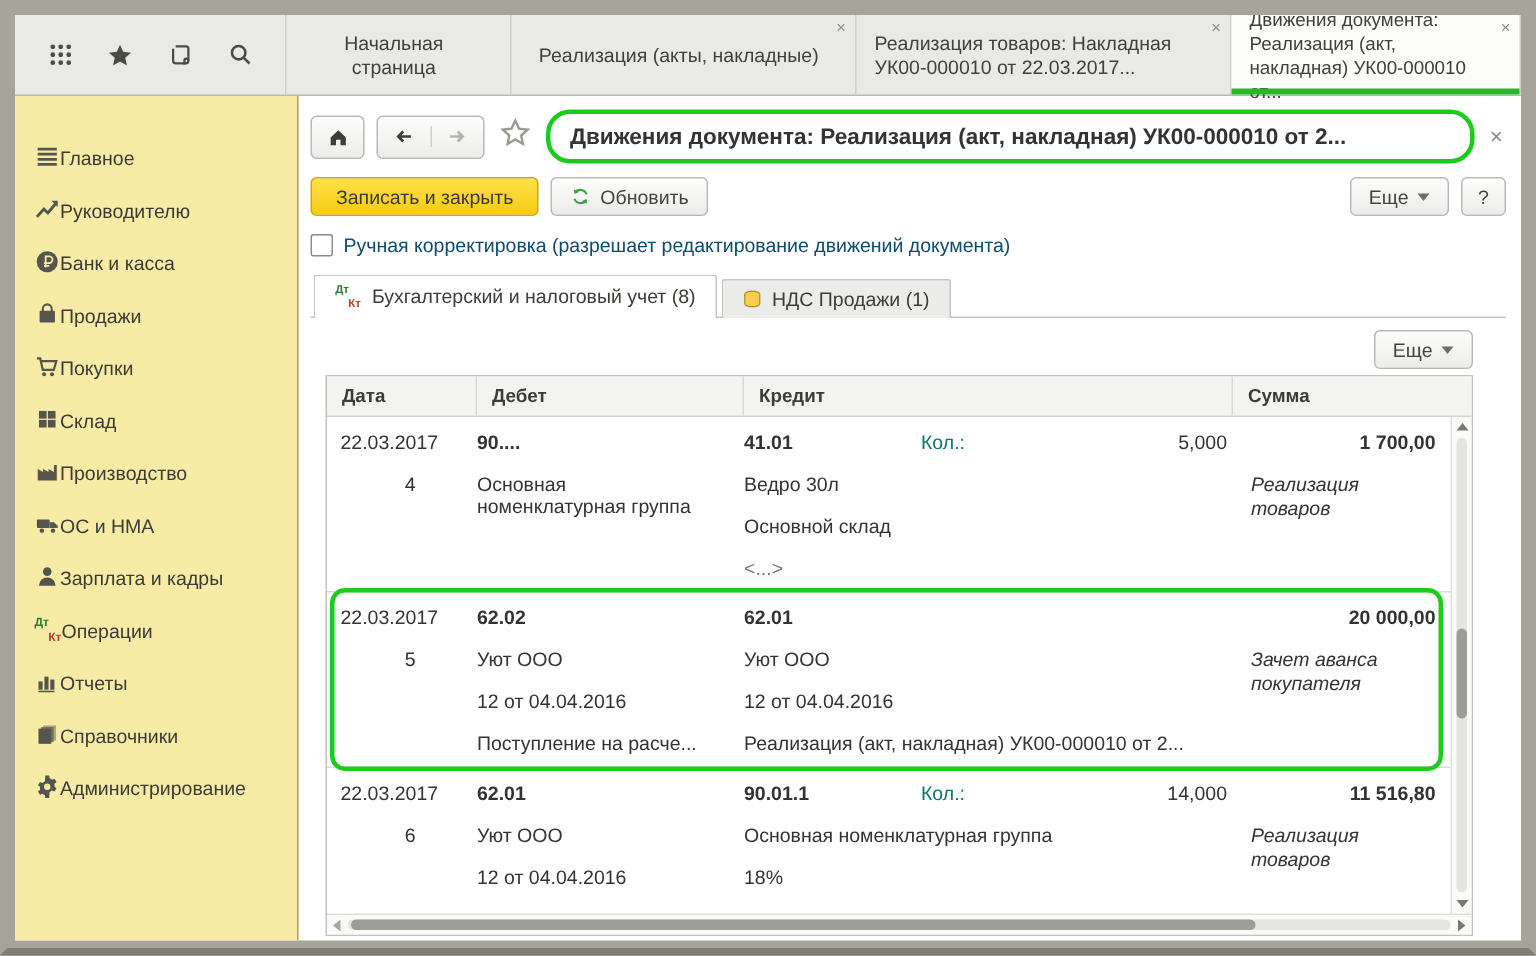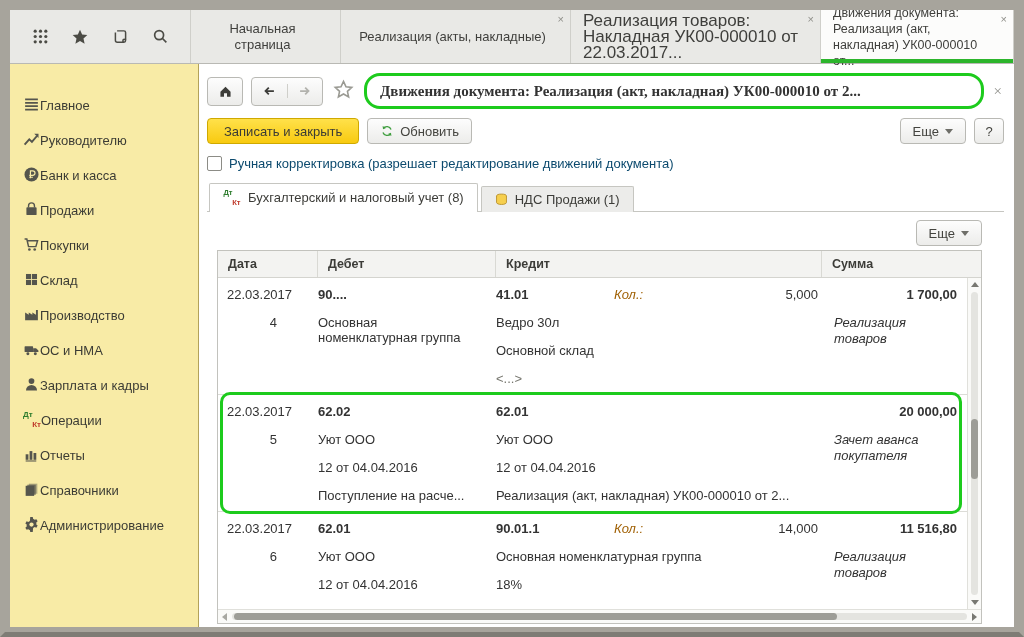--- a/index.html
+++ b/index.html
@@ -25,21 +25,21 @@
   .sidebar{flex:0 0 189px;background:#f8eba6;border-right:1px solid #b3a259;padding-top:14px;box-sizing:border-box;}
   .sitem{display:flex;align-items:flex-end;height:35px;padding-left:13px;cursor:pointer;color:#3c3c35;font-size:13px;}
   .sic{width:17px;height:17px;flex:0 0 17px;color:#55554d;}
   .icon-dtkt{width:18px;height:17px;flex:0 0 18px;position:relative;font-size:8px;font-weight:bold;font-style:normal;}
   .icon-dtkt i{position:absolute;left:0;top:-1px;color:#2e7d2e;font-style:normal;}
   .icon-dtkt b{position:absolute;right:0;bottom:-1px;color:#c0392b;}
 
   .main{flex:1;min-width:0;display:flex;flex-direction:column;padding:8px 10px 0 8px;box-sizing:border-box;}
 
   
-  .hrow{display:flex;align-items:center;gap:8px;height:38px;flex:0 0 38px;font-family:Liberation Serif, serif;}
+  .hrow{display:flex;align-items:center;gap:8px;height:38px;flex:0 0 38px;}
   .navbtn{height:27px;background:linear-gradient(#fdfdfd,#ececea);border:1px solid #b9b9b4;border-radius:4px;
     display:flex;align-items:center;justify-content:center;cursor:pointer;}
   .homebtn{width:34px;}
   .seg{display:flex;width:70px;}
   .seg .half{flex:1;display:flex;align-items:center;justify-content:center;}
   .seg .half + .half{border-left:1px solid #cfcfca;}
   .favstar{color:#9a9a93;margin:0 2px;}
   .titlebox{flex:1;border:3px solid #1dcb1d;border-radius:16px;height:30px;display:flex;align-items:center;
     padding:0 13px;font-size:15px;font-weight:bold;color:#333;white-space:nowrap;overflow:hidden;background:#fff;}
   .formclose{color:#8f8f8a;font-size:15px;padding:0 2px;cursor:pointer;}
@@ -75,21 +75,21 @@
   .record{display:grid;grid-template-columns:100px 178px 326px 1fr;padding:9px 0 8px 0;position:relative;}
   .record + .record{border-top:1px solid #dcdcd7;}
   .rec-hl::before{content:"";position:absolute;left:2px;right:5px;top:-3px;bottom:-3px;border:3px solid #1dcb1d;
     border-radius:10px;pointer-events:none;z-index:2;}
   .cdate{padding-left:9px;}
   .cnum{width:50px;text-align:right;margin-top:13px;}
   .ln{line-height:15px;}
   .acct{font-weight:bold;}
   .an{line-height:15px;margin-top:13px;}
   .ccred{position:relative;}
-  .kol{position:absolute;left:118px;top:0;font-style:italic;color:#a16207;line-height:15px;}
+  .kol{position:absolute;left:118px;top:0;color:#0f766e;line-height:15px;}
   .qty{position:absolute;right:4px;top:0;line-height:15px;}
   .csum{padding-right:10px;}
   .sumv{font-weight:bold;text-align:right;line-height:15px;}
   .desc{font-style:italic;margin:13px 0 0 12px;width:105px;line-height:16px;}
   .dots{color:#77776f;}
 
   
   .vscroll{flex:0 0 13px;border-left:1px solid #e0e0db;display:flex;flex-direction:column;align-items:center;background:#fafaf8;}
   .varrow{height:13px;display:flex;align-items:center;justify-content:center;flex:0 0 13px;}
   .vtrack{flex:1;width:7px;background:#e4e4e0;border-radius:4px;margin:1px 0;position:relative;}
@@ -147,21 +147,21 @@
     </div>
     <div class="tabs">
       <div class="ttab" style="flex:0 0 150px;">
         <span class="lbl">Начальная страница</span>
       </div>
       <div class="ttab" style="flex:0 0 230px;">
         <span class="lbl">Реализация (акты, накладные)</span>
         <span class="ttab-close">×</span>
       </div>
       <div class="ttab two" style="flex:0 0 250px;">
-        <span class="lbl" style="font-size:17px;">Реализация товаров: Накладная УК00-000010 от 22.03.2017...</span>
+        <span class="lbl" style="font-size:13px;">Реализация товаров: Накладная УК00-000010 от 22.03.2017...</span>
         <span class="ttab-close">×</span>
       </div>
       <div class="ttab two active" style="flex:1;">
         <span class="lbl" style="font-size:12.5px;">Движения документа: Реализация (акт, накладная) УК00-000010 от...</span>
         <span class="ttab-close">×</span>
       </div>
     </div>
   </div>
 
   <div class="bodyrow">

